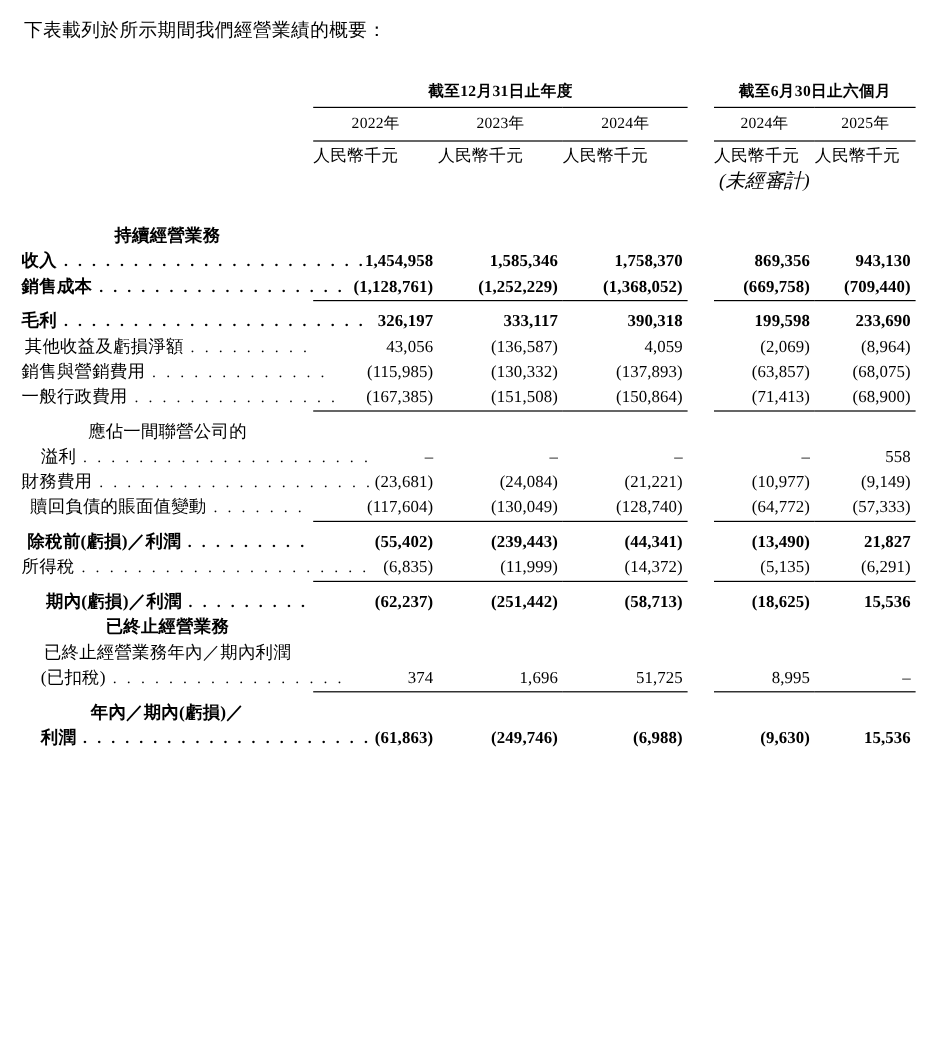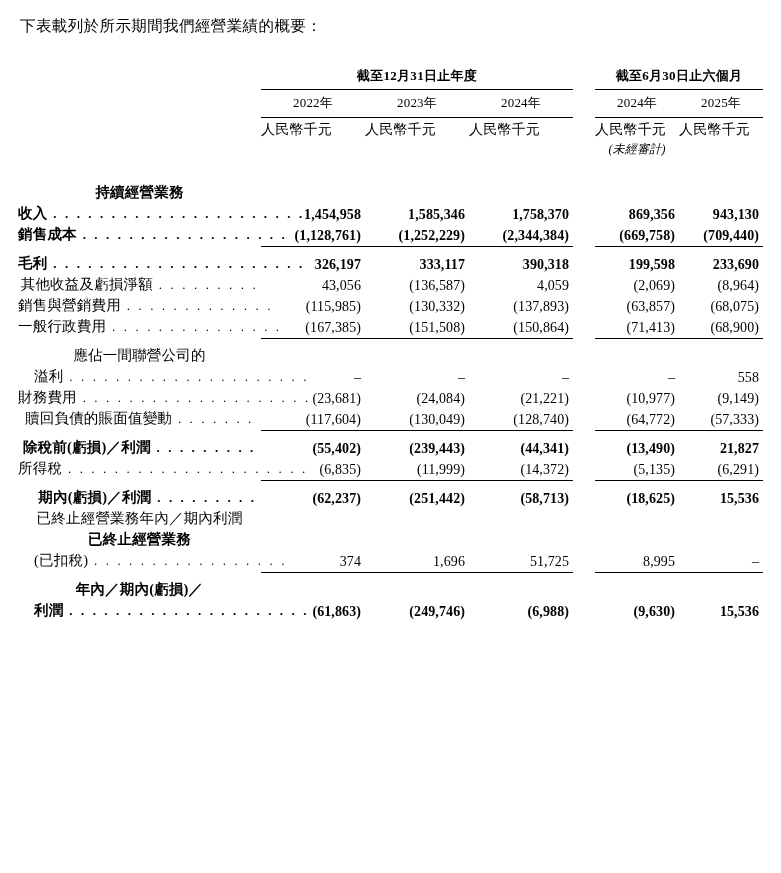--- a/index.html
+++ b/index.html
@@ -79,21 +79,21 @@
     letter-spacing: 0.2px;
   }
   .hdr-unit {
     text-align: left;
     font-size: 14px;
     padding: 3px 0 0 0;
     letter-spacing: 0.2px;
   }
   .hdr-unit2 {
     text-align: center;
-    font-size: 12px;
+    font-size: 16px;
     padding: 2px 0 6px 0;
     font-style: italic;
     letter-spacing: 0.2px;
   }
   .rule { border-bottom: 1px solid #000; }
   .spacer-row td { height: 9px; }
   .small-spacer td { height: 6px; }
   .bold { font-weight: bold; }
   .indent1 { padding-left: 16px; }
   .hr-cell { padding: 0; height: 1px; }
@@ -187,21 +187,21 @@
           <td class="num bold">1,585,346</td>
           <td class="num bold">1,758,370</td>
           <td></td>
           <td class="num bold">869,356</td>
           <td class="num bold">943,130</td>
         </tr>
         <tr>
           <td class="lblcell bold"><span>銷售成本</span><span class="dots"> . . . . . . . . . . . . . . . . . .</span></td>
           <td class="num bold">(1,128,761)</td>
           <td class="num bold">(1,252,229)</td>
-          <td class="num bold">(2,344,384)</td>
+          <td class="num bold">(1,368,052)</td>
           <td></td>
           <td class="num bold">(669,758)</td>
           <td class="num bold">(709,440)</td>
         </tr>
         <tr>
           <td class="hr-cell"></td>
           <td class="hr-cell rule"></td>
           <td class="hr-cell rule"></td>
           <td class="hr-cell rule"></td>
           <td class="hr-cell"></td>
@@ -340,36 +340,36 @@
         <tr>
           <td class="lblcell bold indent1"><span>期內(虧損)／利潤</span><span class="dots"> . . . . . . . . .</span></td>
           <td class="num bold">(62,237)</td>
           <td class="num bold">(251,442)</td>
           <td class="num bold">(58,713)</td>
           <td></td>
           <td class="num bold">(18,625)</td>
           <td class="num bold">15,536</td>
         </tr>
         <tr>
+          <td class="lblcell bold"><span>已終止經營業務</span></td>
+          <td class="num bold"></td>
+          <td class="num bold"></td>
+          <td class="num bold"></td>
+          <td></td>
+          <td class="num bold"></td>
+          <td class="num bold"></td>
+        </tr>
+        <tr>
           <td class="lblcell"><span>已終止經營業務年內／期內利潤</span></td>
           <td class="num"></td>
           <td class="num"></td>
           <td class="num"></td>
           <td></td>
           <td class="num"></td>
           <td class="num"></td>
-        </tr>
-        <tr>
-          <td class="lblcell bold"><span>已終止經營業務</span></td>
-          <td class="num bold"></td>
-          <td class="num bold"></td>
-          <td class="num bold"></td>
-          <td></td>
-          <td class="num bold"></td>
-          <td class="num bold"></td>
         </tr>
         <tr>
           <td class="lblcell indent1"><span>(已扣稅)</span><span class="dots"> . . . . . . . . . . . . . . . . .</span></td>
           <td class="num">374</td>
           <td class="num">1,696</td>
           <td class="num">51,725</td>
           <td></td>
           <td class="num">8,995</td>
           <td class="num">–</td>
         </tr>

